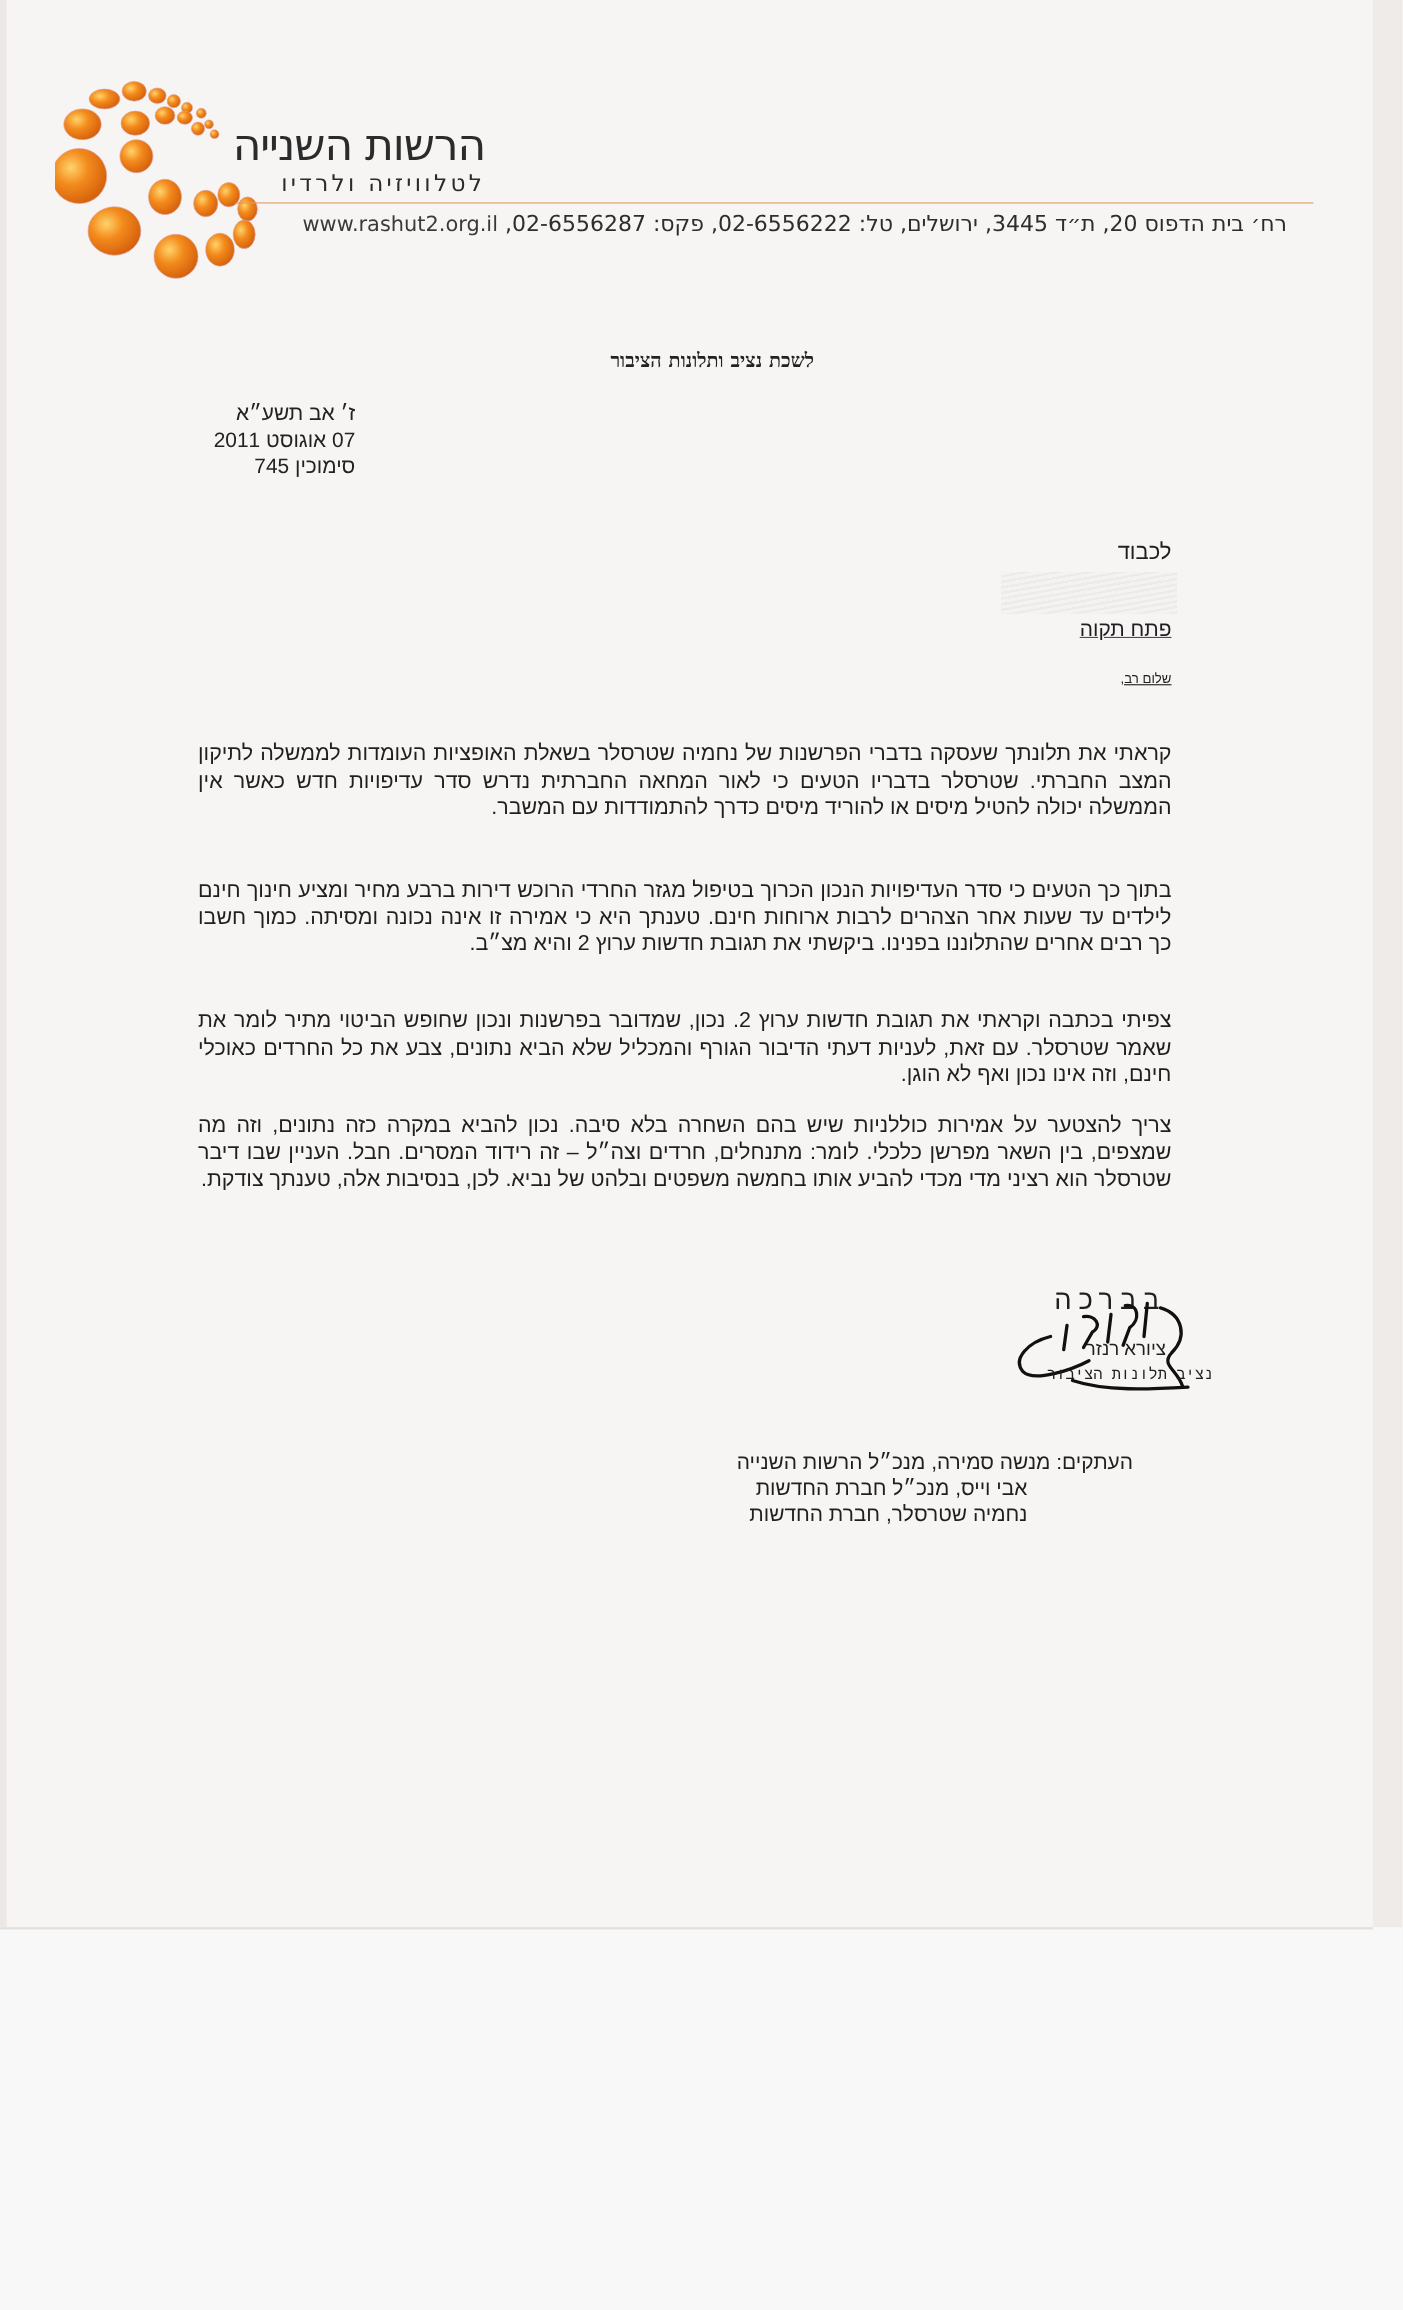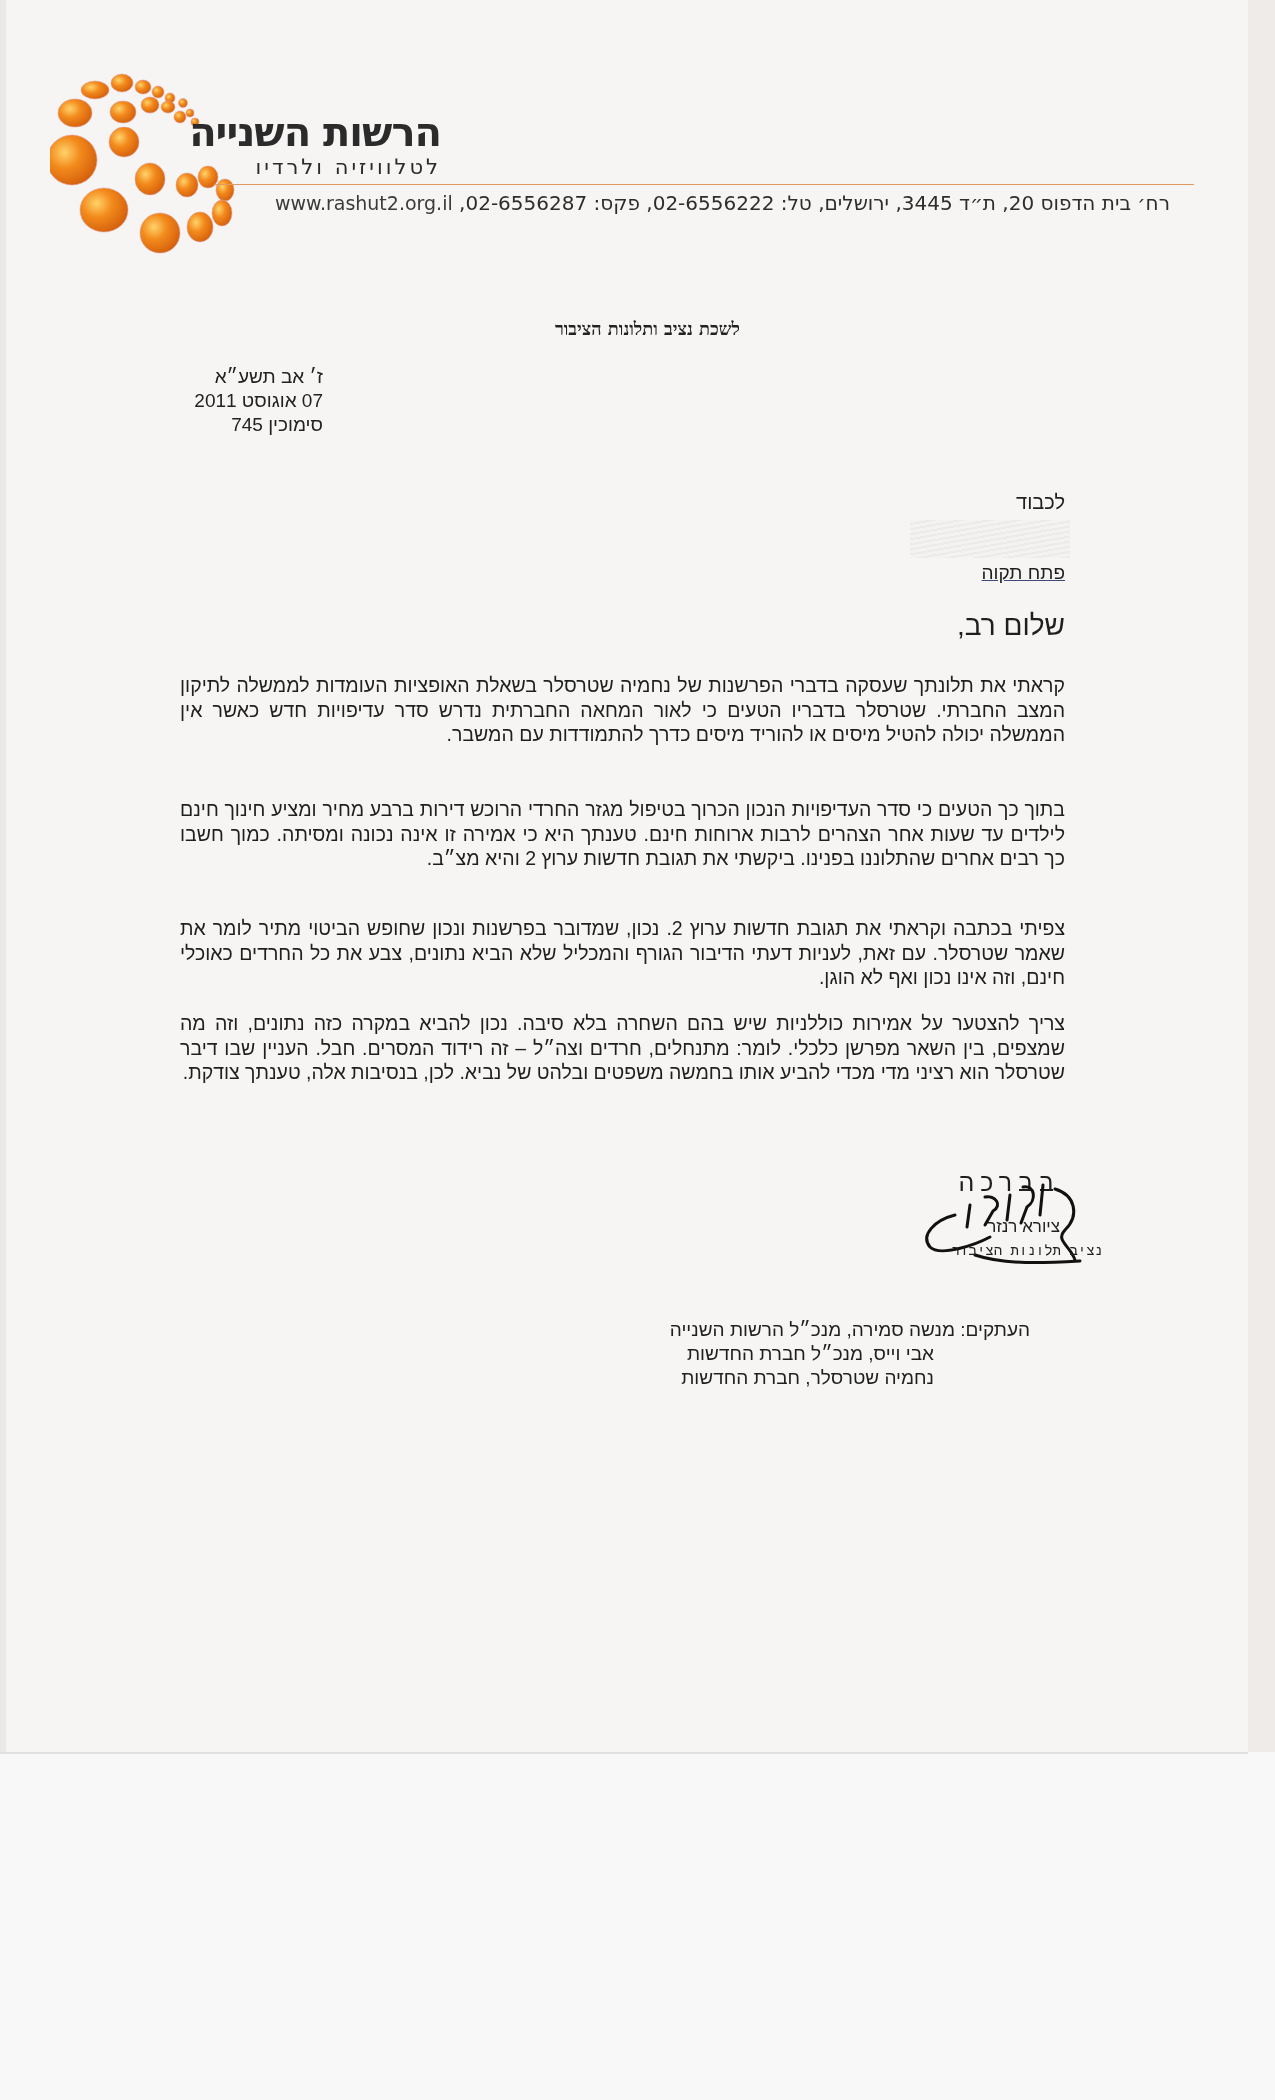--- a/index.html
+++ b/index.html
@@ -24,21 +24,21 @@
   }
   .left-edge {
     position: absolute; left: 0; top: 0; width: 6px; height: 1752px;
     background: #ebe8e6;
   }
   
   .logo { position: absolute; left: 50px; top: 65px; width: 200px; height: 200px; }
   .org-name {
     position: absolute; left: 166px; top: 110px; width: 275px;
     direction: rtl; text-align: right;
-    font-family: "DejaVu Sans", sans-serif; font-weight: bold;
+    font-family: "DejaVu Sans", sans-serif; font-weight: normal;
     font-size: 40px; letter-spacing: -1px; color: #2b2b2b; line-height: 44px;
   }
   .org-sub {
     position: absolute; left: 236px; top: 155px; width: 205px;
     direction: rtl; text-align: right;
     font-size: 21px; letter-spacing: 3px; color: #2b2b2b; line-height: 24px;
   }
   .head-rule {
     position: absolute; left: 214px; top: 184px; width: 980px; height: 1px;
     background: #e39a5f;
@@ -71,21 +71,21 @@
     background: repeating-linear-gradient(170deg, #f3f2f1 0 3px, #e9e8e8 3px 5px);
     opacity: 0.8;
   }
   .city {
     position: absolute; left: 900px; top: 562px; width: 165px;
     font-family: "Liberation Sans", sans-serif; font-size: 19px;
     text-decoration: underline; text-decoration-color: #3d4a7a;
   }
   .greeting {
     position: absolute; left: 880px; top: 610px; width: 185px;
-    font-family: "Liberation Sans", sans-serif; font-size: 28px;
+    font-family: "Liberation Sans", sans-serif; font-size: 12px; text-decoration: underline;
   }
   .body-text {
     position: absolute; left: 180px; width: 885px;
     font-family: "Liberation Sans", sans-serif; font-size: 19.5px; line-height: 24.5px;
     text-align: justify; text-align-last: right;
     color: #1f1f1f;
     margin-top: 13px;
   }
   .p1 { top: 660px; }
   .p2 { top: 784px; }

